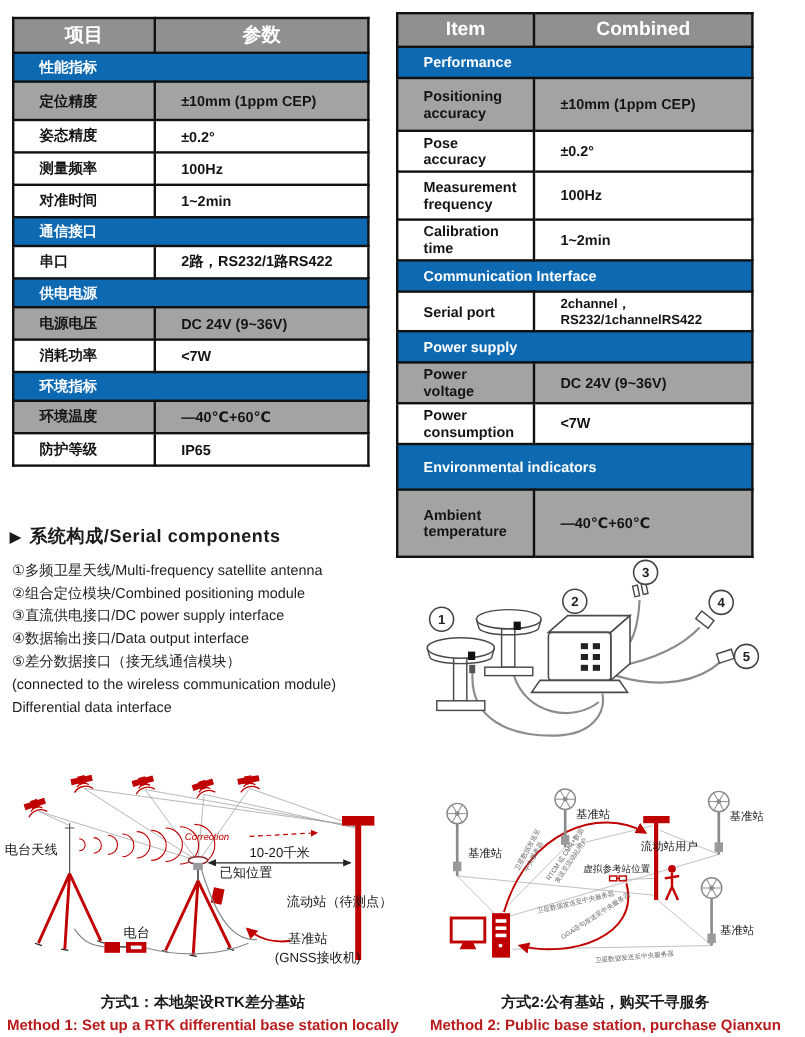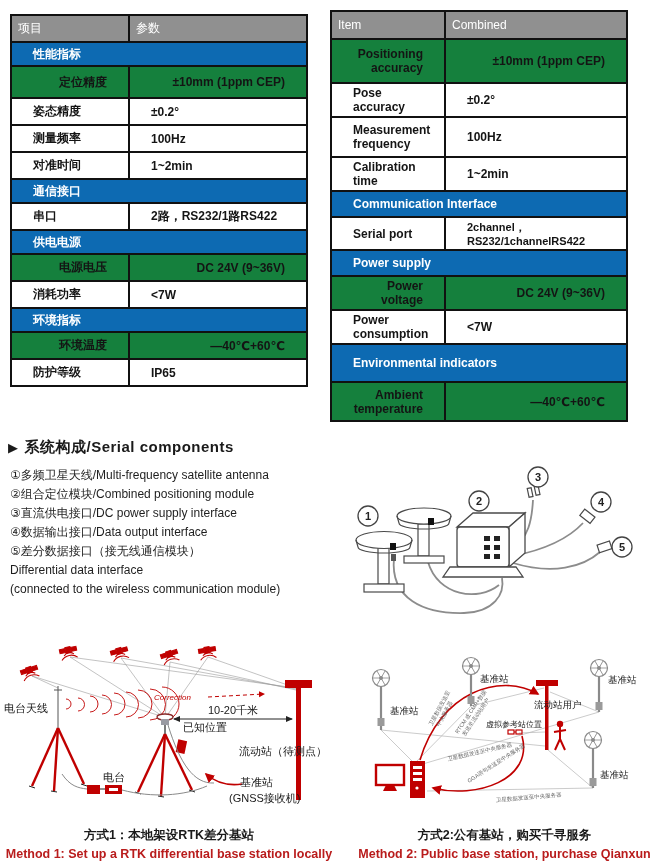--- a/index.html
+++ b/index.html
@@ -1,26 +1,26 @@
 <!DOCTYPE html>
 <html><head>
 <meta charset="utf-8">
 <style>
   html,body{margin:0;padding:0;background:#fff;}
   .page{position:relative;width:671px;height:864px;background:#fff;overflow:hidden;
         font-family:"Liberation Sans","DejaVu Sans",sans-serif;color:#111;}
   .abs{position:absolute;}
   
   table.spec{position:absolute;border-collapse:collapse;table-layout:fixed;background:#fff;}
-  table.spec th{background:#909090;color:#fff;font-size:12px;font-weight:400;
-                border:2px solid #111;padding:3px 6px;text-align:left;}
+  table.spec th{background:#909090;color:#fff;font-size:16px;font-weight:700;
+                border:2px solid #111;padding:3px 6px;text-align:center;}
   table.spec td{border:2px solid #111;font-size:12px;font-weight:600;
                 padding:2px 21px;color:#141414;vertical-align:middle;}
   table.spec tr.sec td{background:#0d6ab2;color:#fff;font-weight:600;}
-  table.spec tr.shaded td{background:#15803d;text-align:right;}
+  table.spec tr.shaded td{background:#a3a3a3;}
   
   .sc-heading{position:absolute;left:8px;top:438px;font-size:15px;font-weight:700;
               letter-spacing:.5px;color:#1a1a1a;}
   .sc-heading .tri{font-size:13px;margin-right:6px;}
   .sc-list{position:absolute;left:10px;top:466px;font-size:12px;line-height:19px;
            color:#1e1e1e;font-weight:500;}
   
   .caption{position:absolute;text-align:center;}
   .cap-cn{font-size:12.5px;font-weight:600;color:#1a1a1a;line-height:19px;}
   .cap-en{font-size:12.5px;font-weight:600;color:#b91c1c;line-height:19px;}
@@ -95,20 +95,23 @@
   <table class="spec" style="left:330px;top:10px;width:298px;">
     <colgroup>
         <col style="width:114px">
         <col>
       </colgroup>
     <tbody>
         <tr style="height:28px">
       <th>Item</th>
       <th>Combined</th>
     </tr>
+    <tr class="sec" style="height:26px">
+          <td colspan="2">Performance</td>
+        </tr>
     <tr class="shaded" style="height:44px">
           <td>Positioning accuracy</td>
           <td>±10mm (1ppm CEP)</td>
         </tr>
     <tr style="height:28px">
           <td>Pose accuracy</td>
           <td>±0.2°</td>
         </tr>
     <tr style="height:40px">
           <td>Measurement frequency</td>
@@ -132,38 +135,38 @@
           <td>Power voltage</td>
           <td>DC 24V (9~36V)</td>
         </tr>
     <tr style="height:27px">
           <td>Power consumption</td>
           <td>&lt;7W</td>
         </tr>
     <tr class="sec" style="height:38px">
           <td colspan="2">Environmental indicators</td>
         </tr>
-    <tr class="shaded" style="height:39px">
+    <tr class="shaded" style="height:56px">
           <td>Ambient temperature</td>
           <td>—40℃+60℃</td>
         </tr>
   </tbody>
     </table>
 
   <div class="sc-heading">
     <span class="tri">▶</span><span>系统构成/Serial components</span>
   </div>
   <div class="sc-list">
     <div>①多频卫星天线/Multi-frequency satellite antenna</div>
     <div>②组合定位模块/Combined positioning module</div>
     <div>③直流供电接口/DC power supply interface</div>
     <div>④数据输出接口/Data output interface</div>
     <div>⑤差分数据接口（接无线通信模块）</div>
+    <div>(connected to the wireless communication module)</div>
     <div>Differential data interface</div>
-    <div>(connected to the wireless communication module)</div>
   </div>
 
   <svg class="abs" style="left:332px;top:444px" width="336" height="186" viewBox="0 0 336 186">
 
     <g fill="none" stroke="#8c8c8c" stroke-width="1.8">
       <path d="M 62 114 C 58 155, 92 170, 132 169 C 162 168, 173 150, 170 134"></path>
       <path d="M 96 118 C 106 152, 146 158, 167 141"></path>
       <path d="M 179 104 C 197 96, 200 74, 201 56"></path>
       <path d="M 181 112 C 216 105, 238 93, 251 79"></path>
       <path d="M 181 119 C 221 131, 251 123, 268 108"></path>

